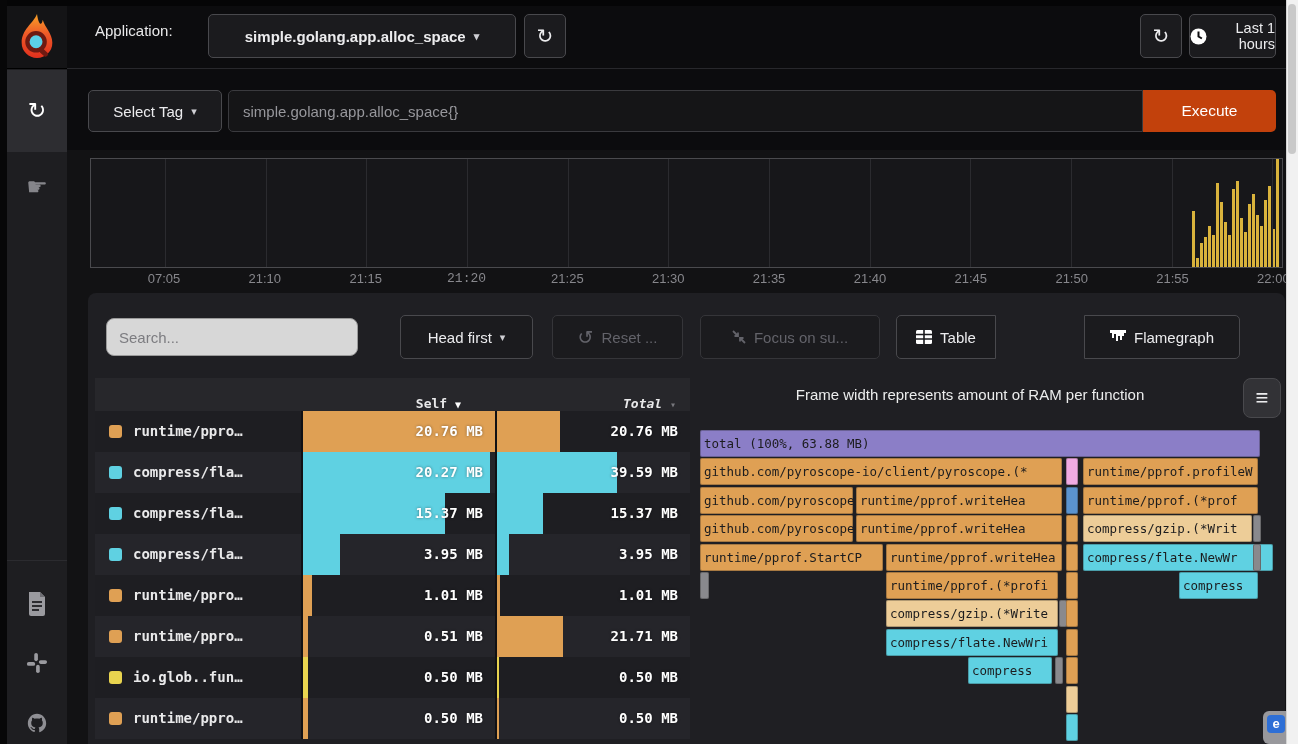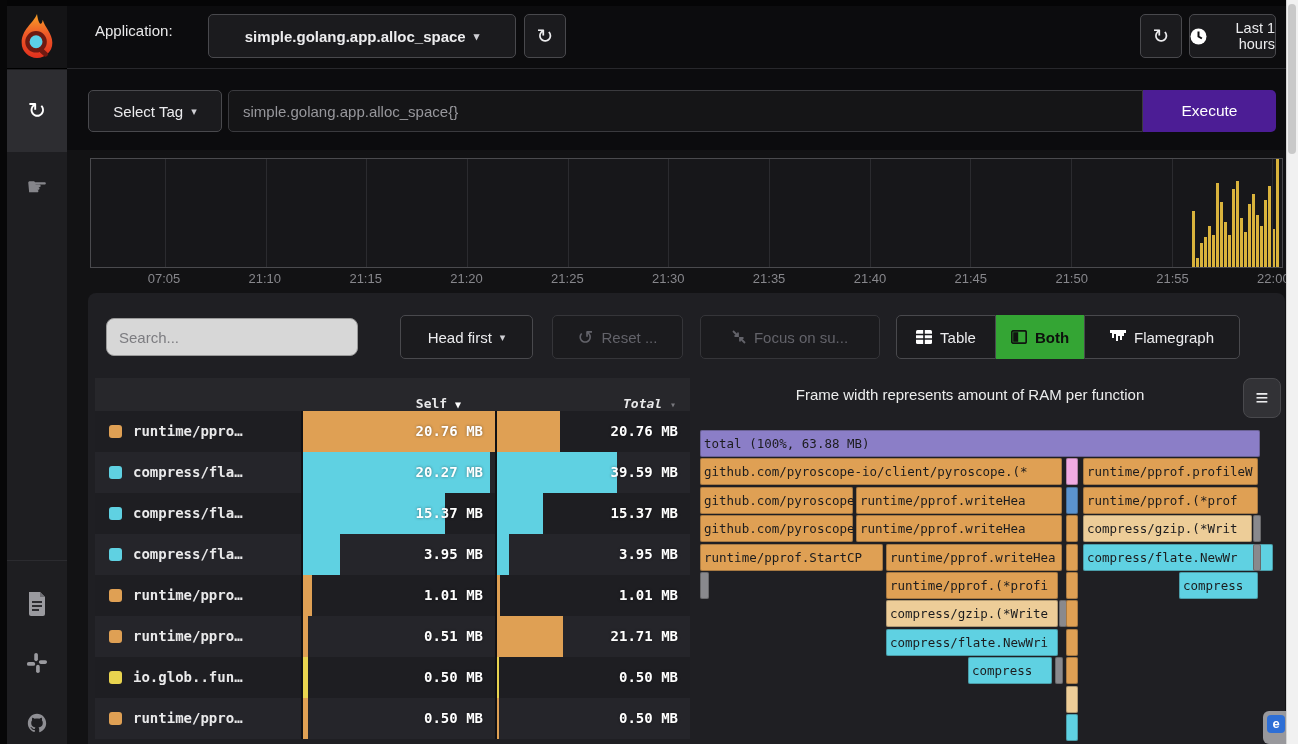--- a/index.html
+++ b/index.html
@@ -146,21 +146,21 @@
     </span>
     <span style="font-size:14.5px;">Last 1 hours</span>
   </div>
 
   <div class="abs" id="querybar"></div>
   <div class="abs btn-dark" style="left:88px;top:90px;width:134px;height:42px;">
     <span>Select Tag</span>
     <span class="caret">▾</span>
   </div>
   <input class="abs" style="left: 228px; top: 90px; width: 915px; height: 42px; background: rgb(21, 21, 23); border: 1px solid rgb(58, 58, 62); border-radius: 5px 0px 0px 5px; color: rgb(151, 151, 156); font-size: 15px; padding: 0px 14px; box-sizing: border-box; font-family: &quot;Liberation Sans&quot;, sans-serif;" value="simple.golang.app.alloc_space{}">
-  <div class="abs" style="left:1143px;top:90px;width:133px;height:42px;background:#4c1d95;border-radius:0 5px 5px 0;display:flex;align-items:center;justify-content:center;font-size:15.5px;color:#fff;cursor:pointer;">
+  <div class="abs" style="left:1143px;top:90px;width:133px;height:42px;background:#c2410c;border-radius:0 5px 5px 0;display:flex;align-items:center;justify-content:center;font-size:15.5px;color:#fff;cursor:pointer;">
       <span>Execute</span>
     </div>
 
   <div class="abs" id="plot">
     <div id="bars">
         <div class="tl-bar" style="height: 56px; background: rgb(217, 179, 60);"></div>
         <div class="tl-bar" style="height: 9px; background: rgb(217, 179, 60);"></div>
         <div class="tl-bar" style="height: 24px; background: rgb(217, 179, 60);"></div>
         <div class="tl-bar" style="height: 30px; background: rgb(217, 179, 60);"></div>
         <div class="tl-bar" style="height: 41px; background: rgb(217, 179, 60);"></div>
@@ -192,21 +192,21 @@
       <div class="gridline" style="left: 65.378%;"></div>
       <div class="gridline" style="left: 73.832%;"></div>
       <div class="gridline" style="left: 82.286%;"></div>
       <div class="gridline" style="left: 90.74%;"></div>
       <div class="gridline" style="left: 99.194%;"></div>
     </div>
   <div class="abs" id="tick-row">
       <div class="tick" style="left: 6.2%;">07:05</div>
       <div class="tick" style="left: 14.654%;">21:10</div>
       <div class="tick" style="left: 23.108%;">21:15</div>
-      <div class="tick" style="left: 31.562%;">21:20</div>
+      <div class="tick" style="left: 31.562%; font-family: Liberation Mono, monospace;">21:20</div>
       <div class="tick" style="left: 40.016%;">21:25</div>
       <div class="tick" style="left: 48.47%;">21:30</div>
       <div class="tick" style="left: 56.924%;">21:35</div>
       <div class="tick" style="left: 65.378%;">21:40</div>
       <div class="tick" style="left: 73.832%;">21:45</div>
       <div class="tick" style="left: 82.286%;">21:50</div>
       <div class="tick" style="left: 90.74%;">21:55</div>
       <div class="tick" style="left: 99.194%;">22:00</div>
     </div>
 
@@ -230,29 +230,20 @@
   </div>
 
   <div class="abs seg" style="left:896px;top:315px;width:100px;height:44px;border-radius:5px 0 0 5px;">
     <span>
       <svg width="16" height="14" viewBox="0 0 16 14">
           <rect width="16" height="14" rx="1.5" fill="#fff"></rect>
       <path d="M0 4.5 H16 M0 9 H16 M8 0 V14" stroke="#1b1b1e" stroke-width="1.6"></path>
         </svg>
     </span>
       <span>Table</span>
-  </div>
-  <div class="abs seg" style="left:996px;top:315px;width:88px;height:44px;background:#34a534;border-color:#34a534;color:#0d120d;font-weight:bold;">
-    <span>
-      <svg width="16" height="14" viewBox="0 0 16 14">
-          <rect x="0.8" y="0.8" width="14.4" height="12.4" rx="1.5" fill="none" stroke="#101510" stroke-width="1.7"></rect>
-      <rect x="2.2" y="2.2" width="5" height="9.6" fill="#101510"></rect>
-        </svg>
-    </span>
-      <span>Both</span>
   </div>
   <div class="abs seg" style="left:1084px;top:315px;width:156px;height:44px;border-radius:0 5px 5px 0;">
     <span>
       <svg width="16" height="14" viewBox="0 0 16 14" fill="#fff">
         <path d="M0 0 h16 v3 h-2 v3 h-2 v4 h-2 V6 h-2 v5 h-2 V4 h-2 v4 H2 V3 H0 Z"></path>
         </svg>
     </span>
       <span>Flamegraph</span>
   </div>
 

